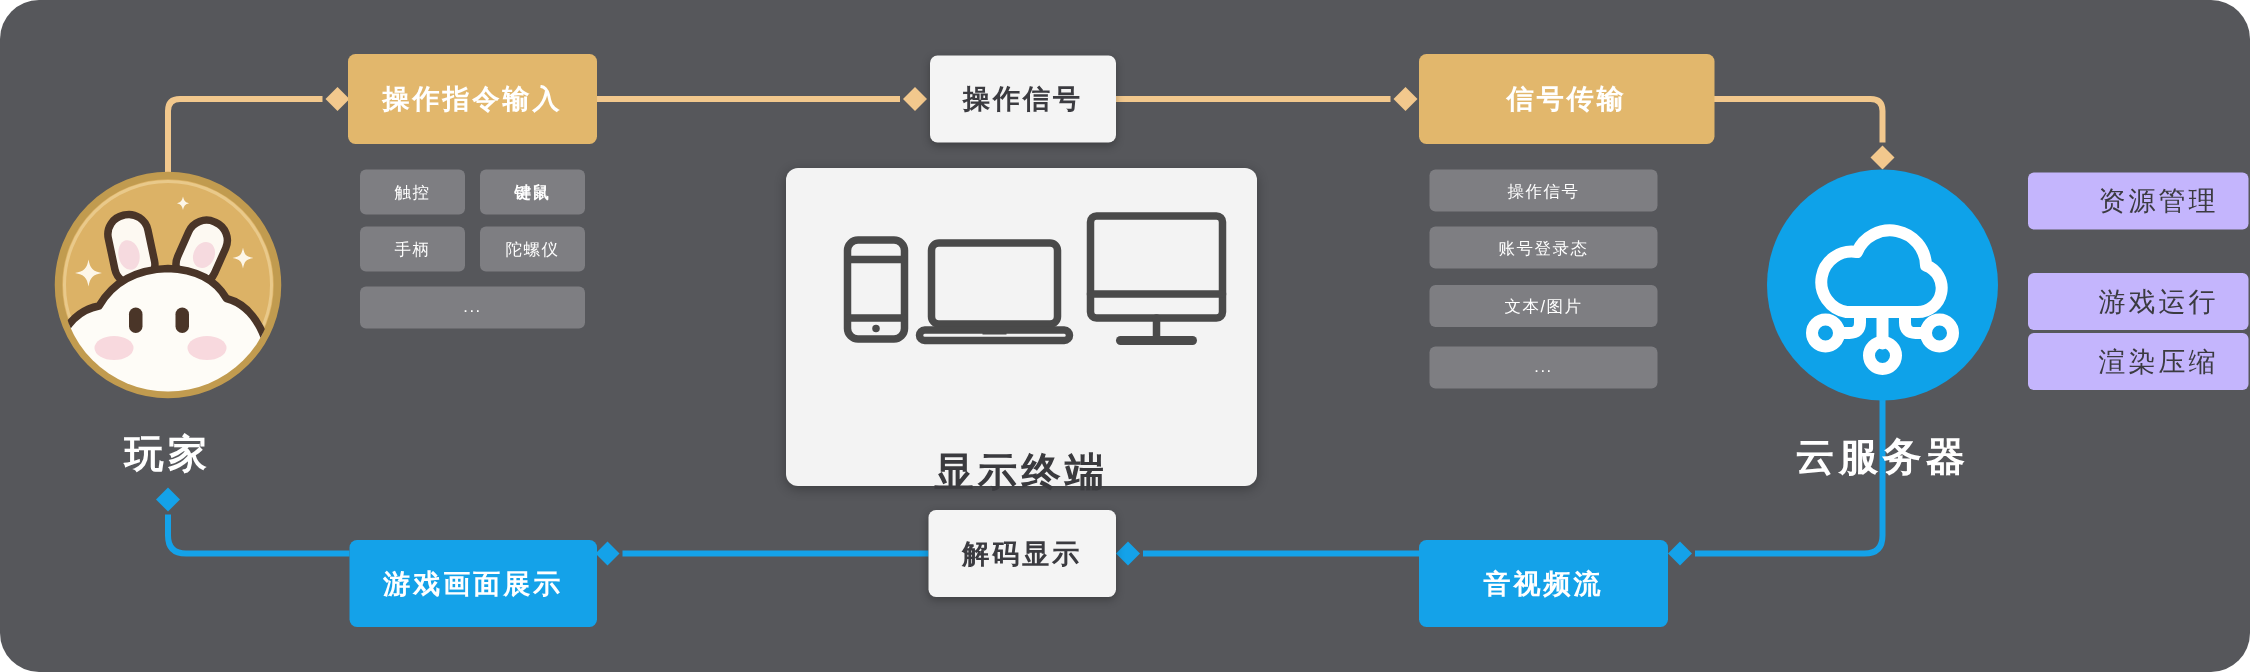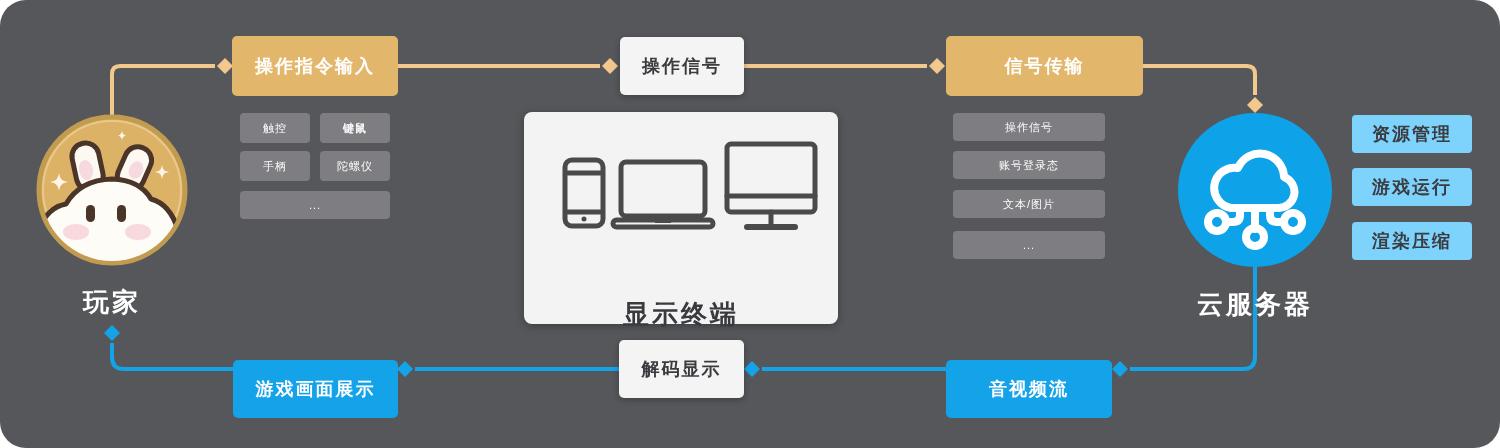--- a/index.html
+++ b/index.html
@@ -24,22 +24,22 @@
   .white-box { background:#F4F4F4; color:#3B3B40; box-shadow:0 2px 6px rgba(0,0,0,.28); }
   .tag {
     position:absolute; z-index:2;
     display:flex; align-items:center; justify-content:center;
     background:#7E7E82; color:#FFFFFF;
     border-radius:4px; font-size:11px; letter-spacing:1px;
   }
   .light-tag {
     position:absolute; z-index:2;
     display:flex; align-items:center; justify-content:center;
-    background:#7dd3fc; color:#3B3B40;
-    border-radius:4px; font-size:18px; font-weight:700; letter-spacing:2px;
+    background:#c4b5fd; color:#3B3B40;
+    border-radius:4px; font-size:18px; font-weight:400; letter-spacing:2px;padding-left:27px;
   }
   .node-label {
     position:absolute; z-index:2;
     color:#FFFFFF; font-size:26px; font-weight:700;
     text-align:center; letter-spacing:3px;
   }
   .avatar-wrap { position:absolute; left:34px; top:112px; width:156px; height:156px; z-index:2; }
   .cloud-wrap {
     position:absolute; left:1178px; top:113px; width:154px; height:154px; z-index:2;
     background:#0EA2E9; border-radius:50%;
@@ -175,19 +175,19 @@
         <path d="M 92 95 V 102 Q 92 109 99 109 L 106 109"></path>
         <circle cx="77" cy="124" r="9"></circle>
         <circle cx="39" cy="109" r="9"></circle>
         <circle cx="115" cy="109" r="9"></circle>
       </g>
     </svg>
   </div>
   <div class="node-label" style="left:1155px; top:287px; width:200px;">云服务器</div>
 
   <div class="light-tag" style="left:1352px; top:115px; width:120px; height:38px;">资源管理</div>
-  <div class="light-tag" style="left:1352px; top:168px; width:120px; height:38px;">游戏运行</div>
+  <div class="light-tag" style="left:1352px; top:182px; width:120px; height:38px;">游戏运行</div>
   <div class="light-tag" style="left:1352px; top:222px; width:120px; height:38px;">渲染压缩</div>
 
   <div class="flow-box blue-box" style="left:233px; top:340px; width:165px; height:58px;">游戏画面展示</div>
   <div class="flow-box white-box" style="left:619px; top:340px; width:125px; height:58px;">解码显示</div>
   <div class="flow-box blue-box" style="left:946px; top:340px; width:166px; height:58px;">音视频流</div>
 </div>
 
 </body></html>

